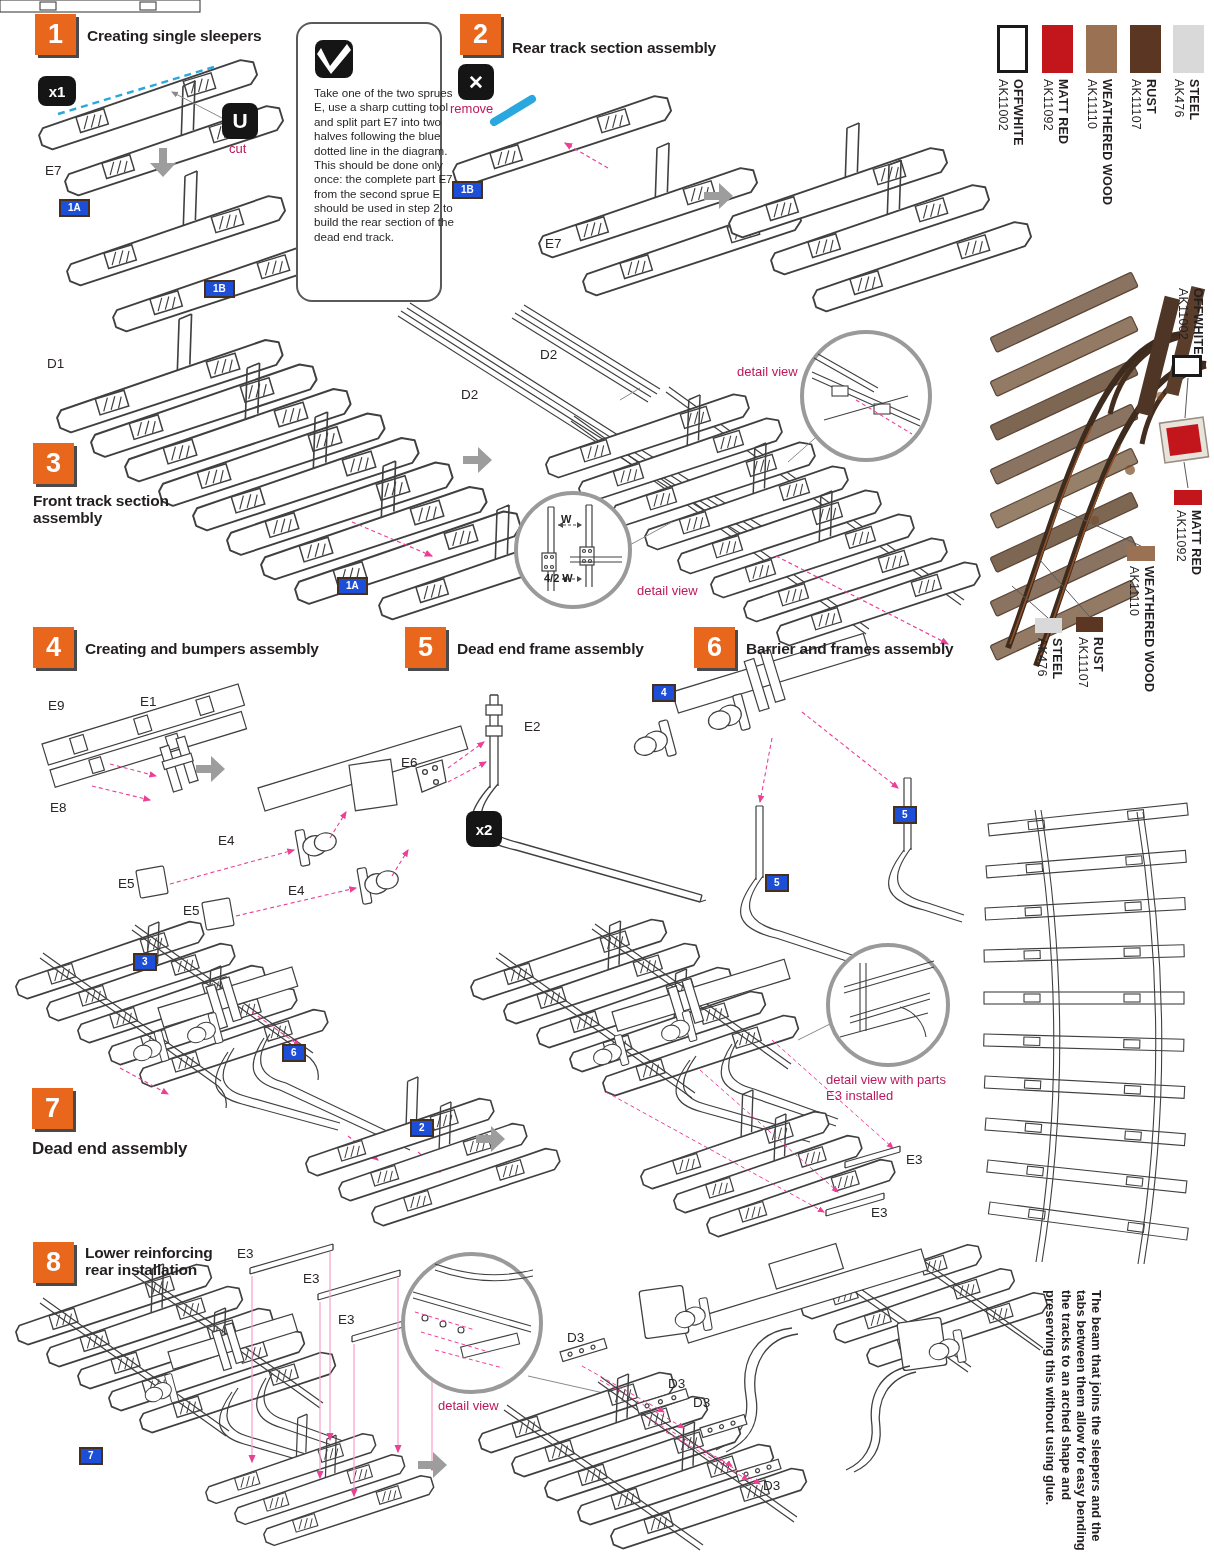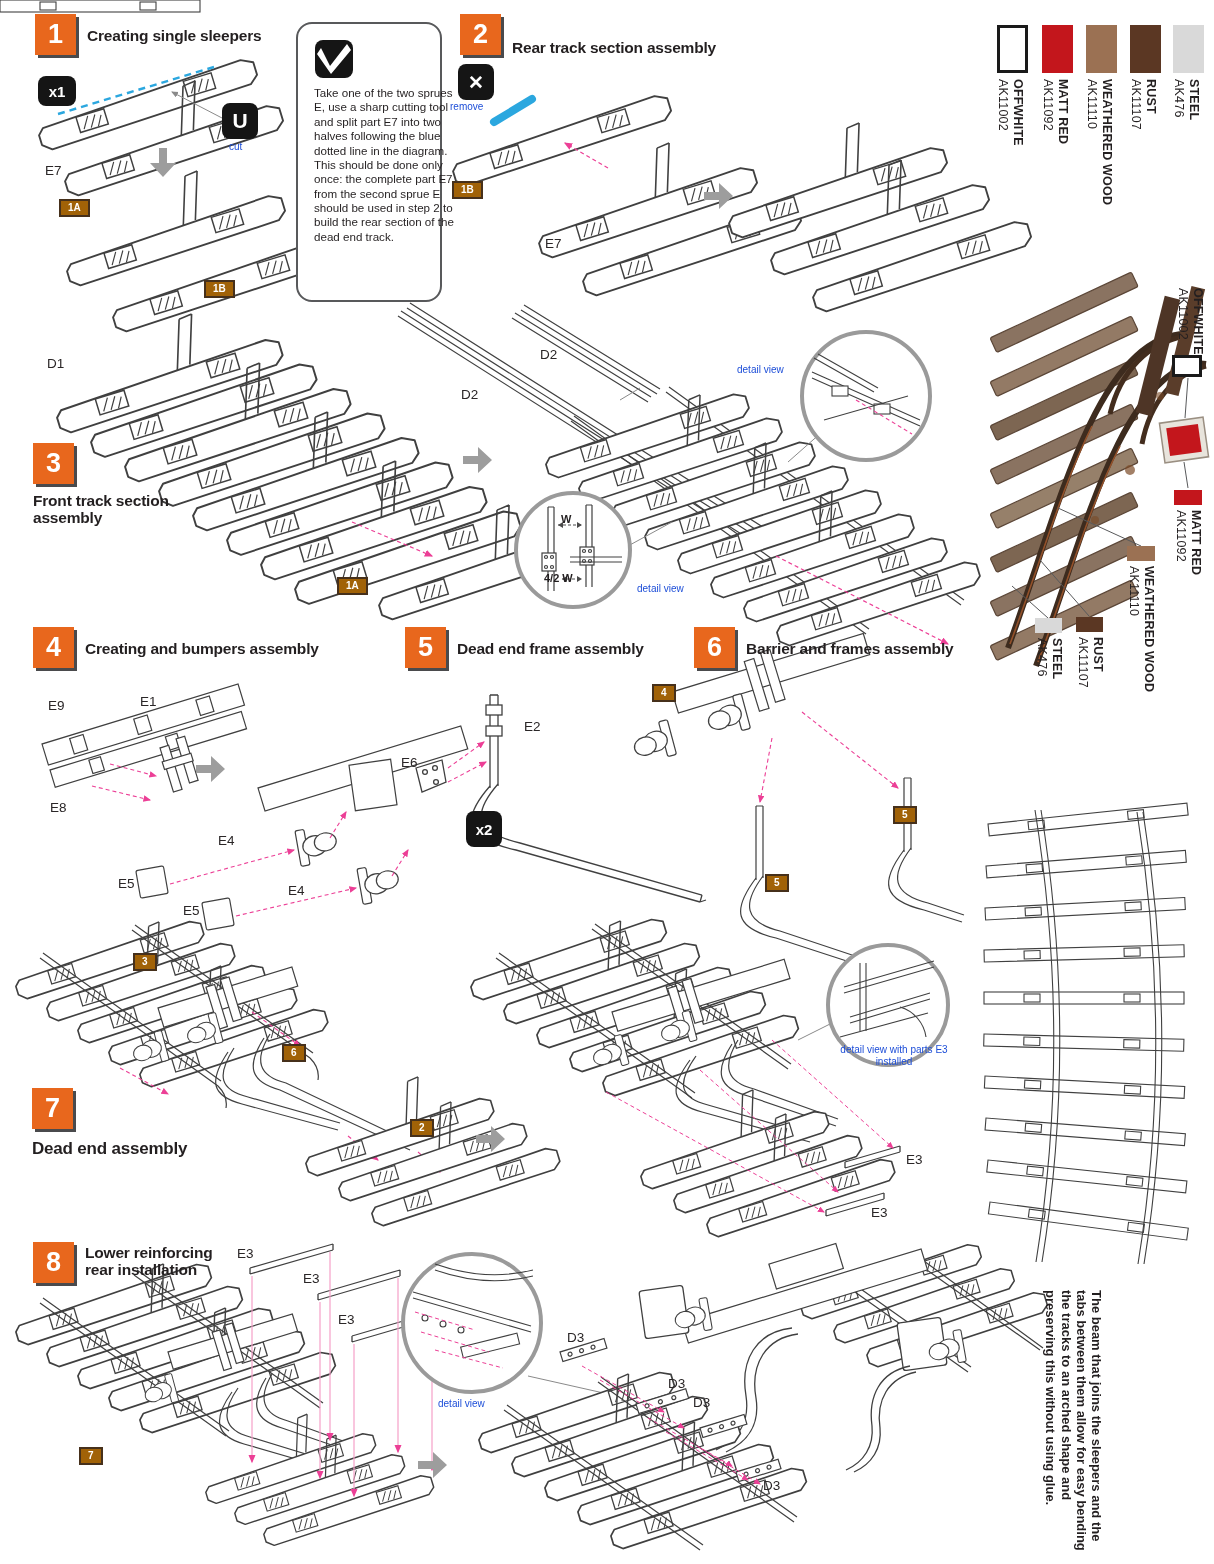--- a/index.html
+++ b/index.html
@@ -5,27 +5,27 @@
   html,body{margin:0;padding:0;background:#fff;}
   .page{position:relative;width:1214px;height:1564px;background:#ffffff;
         font-family:"Liberation Sans",sans-serif;color:#231f20;overflow:hidden;}
   .abs{position:absolute;}
   svg{display:block;}
   
   .sq{width:41px;height:41px;background:#e8671d;color:#fff;display:flex;align-items:center;justify-content:center;
       font-weight:bold;font-size:27px;box-shadow:3px 3px 0 0 #4a4a4c;}
   .stitle{font-weight:bold;font-size:15.5px;line-height:1.1;letter-spacing:-0.2px;}
   
-  .badge{background:#a16207;border:2px solid #46301b;color:#fff;font-weight:bold;font-size:10px;
+  .badge{background:#1d4ed8;border:2px solid #46301b;color:#fff;font-weight:bold;font-size:10px;
          padding:2px 7px;line-height:1;display:inline-block;}
   
   .blk{background:#151515;color:#fff;border-radius:8px;display:flex;align-items:center;justify-content:center;
        font-weight:bold;}
   .lbl{font-size:13.5px;color:#2a2627;}
-  .cap{font-size:10px;color:#1d4ed8;}
+  .cap{font-size:13px;color:#be185d;}
   .note{width:146px;height:280px;border:2px solid #58595b;border-radius:16px;background:#fff;box-sizing:border-box;}
   .note p{margin:0;padding:0 14px;font-size:11.6px;line-height:1.24;white-space:pre-line;}
   .circle{border:4px solid #9a9a9a;border-radius:50%;background:#fff;box-sizing:border-box;}
   .vlabel{writing-mode:vertical-rl;font-size:12.5px;line-height:1.15;letter-spacing:0.2px;}
   .vlabel .nm{font-weight:bold;display:block;}
   .vlabel .cd{display:block;}
   .sw{box-sizing:border-box;}
   .sw.offwhite{background:#ffffff;border:3px solid #1a1a1a;}
   .sw.mattred{background:#c3161c;}
   .sw.wood{background:#9b7153;}
@@ -566,21 +566,21 @@
     <svg width="116" height="116" viewBox="0 0 116 116">
       <g fill="none" stroke="#404040" stroke-width="1.1">
         <path d="M14,40 L104,14 M14,46 L104,20"></path>
         <path d="M20,70 L100,46 M20,76 L100,52"></path>
         <path d="M30,16 L30,84 M36,16 L36,84"></path>
         <path d="M70,60 C84,64 94,76 96,90"></path>
         <path d="M10,90 L98,66"></path>
       </g>
     </svg>
   </div>
-  <div class="abs cap" style="left:826px;top:1044px;width:136px;text-align:center;line-height:1.2">detail view with parts E3 installed</div>
+  <div class="abs cap" style="left:826px;top:1072px;width:136px;line-height:1.2">detail view with parts E3 installed</div>
 
   <div class="abs circle" style="left:401px;top:1252px;width:142px;height:142px">
     <svg width="134" height="134" viewBox="0 0 134 134">
       <g fill="none" stroke="#404040" stroke-width="1.1">
         <path d="M8,36 L126,70 M8,42 L126,76"></path>
         <path d="M30,8 C64,20 96,22 128,14"></path>
         <path d="M30,14 C64,26 96,28 128,20"></path>
         <rect x="56" y="84" width="58" height="11" fill="#fff" transform="rotate(-14 85 89)"></rect>
         <circle cx="20" cy="62" r="3"></circle>
           <circle cx="38" cy="68" r="3"></circle>

